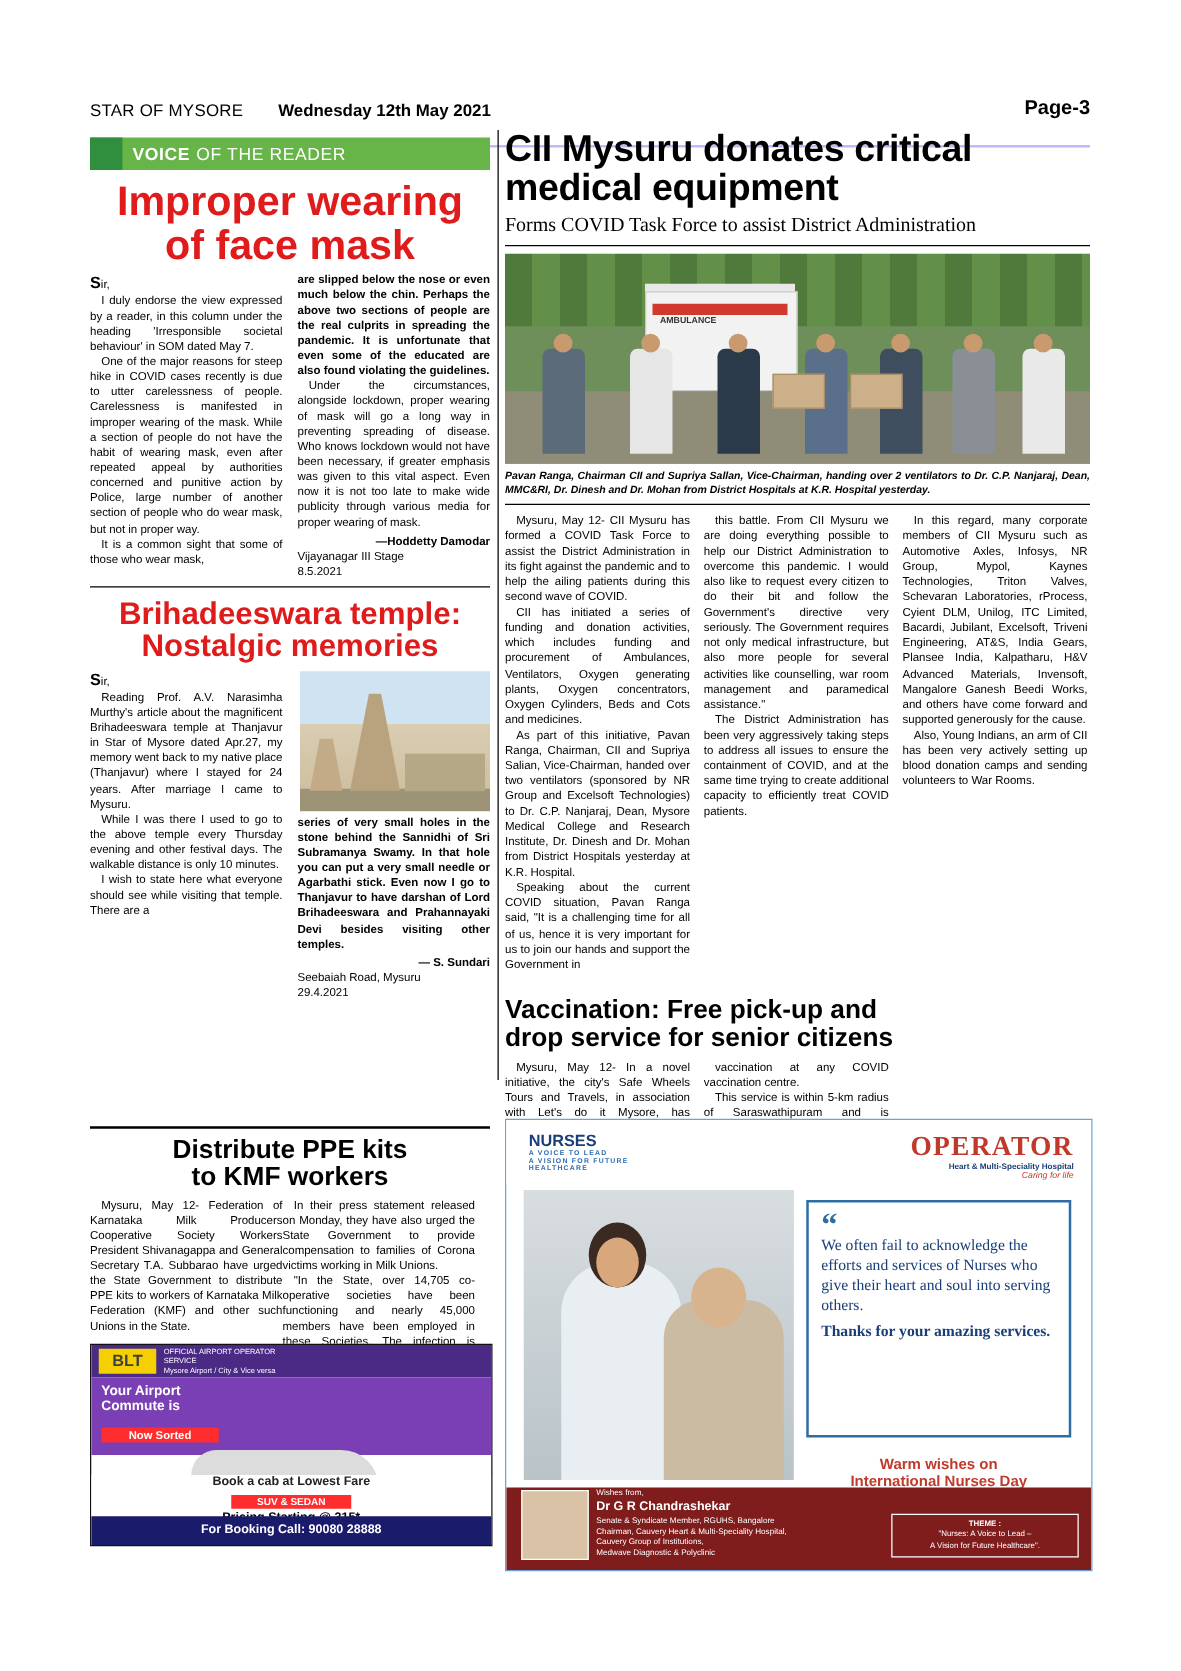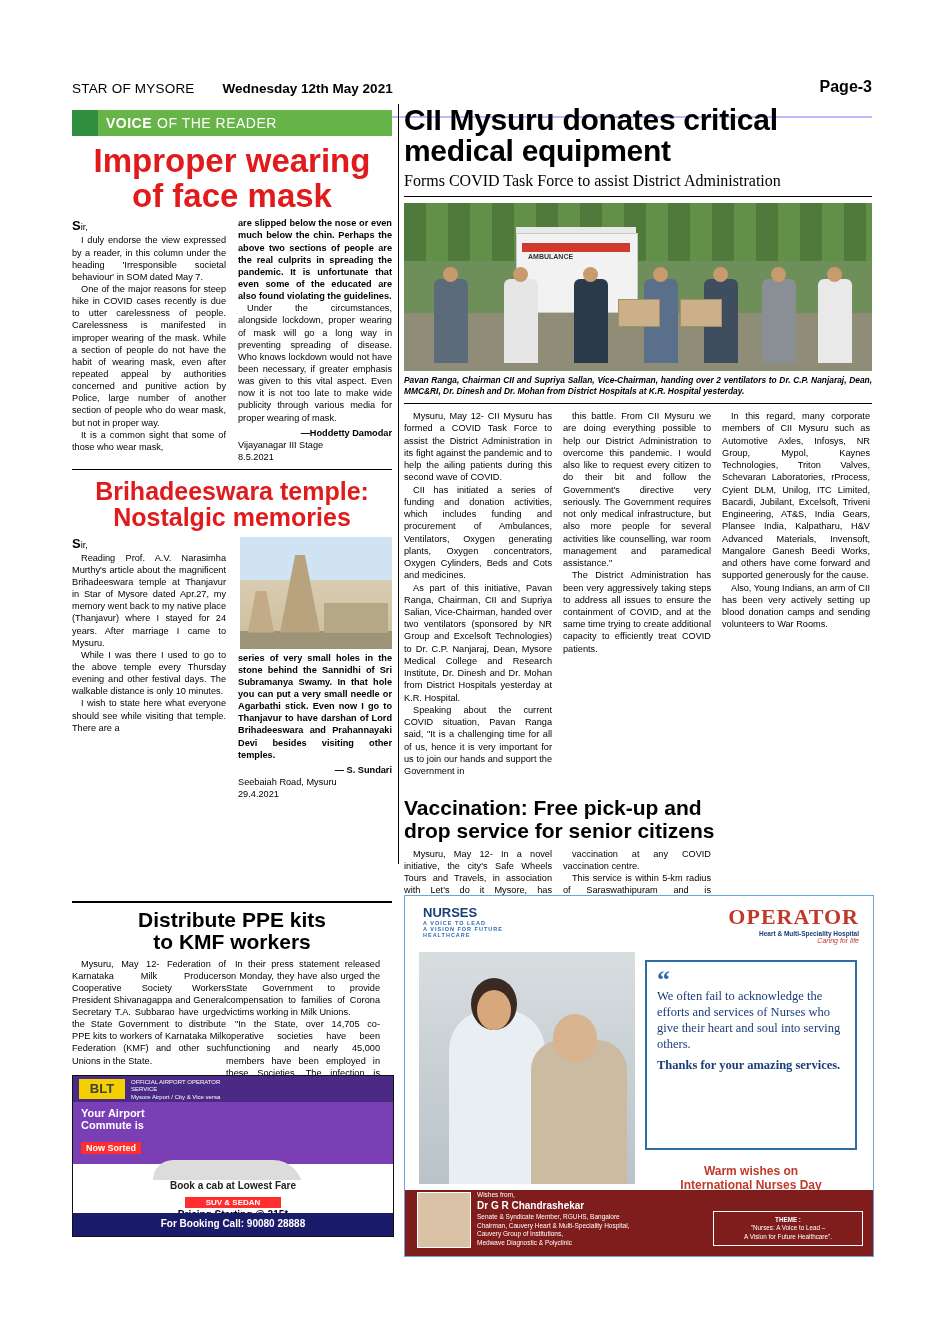--- a/index.html
+++ b/index.html
@@ -117,21 +117,21 @@
   
   .ad{
     width:320px;height:160px;margin-top:8px;border:1px solid #111;position:relative;overflow:hidden;
     background:#ffffff;
   }
   .ad-top{position:absolute;left:0;top:0;width:100%;height:26px;background:#4b2a86;}
   .ad-logo{position:absolute;left:6px;top:3px;width:46px;height:20px;background:#f5d000;color:#404040;font-weight:bold;font-size:13px;text-align:center;line-height:20px;}
   .ad-topright{position:absolute;left:58px;top:3px;font-size:6px;color:#fff;line-height:1.25;}
   .ad-mid{position:absolute;left:0;top:26px;width:100%;height:62px;background:#7a3fb5;}
   .ad-airport{position:absolute;left:8px;top:31px;color:#fff;font-weight:bold;font-size:11px;line-height:1.15;}
-  .ad-sorted{position:absolute;left:8px;top:66px;background:#ff2d2d;color:#fff;font-size:9px;font-weight:bold;padding:1px 5px;}
+  .ad-sorted{position:absolute;left:8px;top:66px;background:#ff2d2d;color:#fff;font-size:9px;font-weight:bold;padding:1px 22px;}
   .ad-car{position:absolute;left:80px;top:84px;width:150px;height:46px;background:#dcdcdc;border-radius:20px 30px 6px 6px;}
   .ad-wheel{position:absolute;width:20px;height:20px;border-radius:50%;background:#222;top:116px;}
   .ad-bottom{position:absolute;left:0;bottom:22px;width:100%;height:34px;background:#ffffff;text-align:center;margin-top:46px;}
   .ad-book{font-size:10px;font-weight:bold;color:#222;}
   .ad-price{display:inline-block;background:#ff2d2d;color:#fff;font-size:8px;font-weight:bold;padding:1px 21px;}
   .ad-start{font-size:10px;font-weight:bold;}
   .ad-foot{position:absolute;left:0;bottom:0;width:100%;height:23px;background:#1b1b6b;color:#fff;font-size:10px;font-weight:bold;text-align:center;line-height:22px;}
   .ad-people{position:absolute;left:158px;top:30px;width:150px;height:54px;}
 
   

